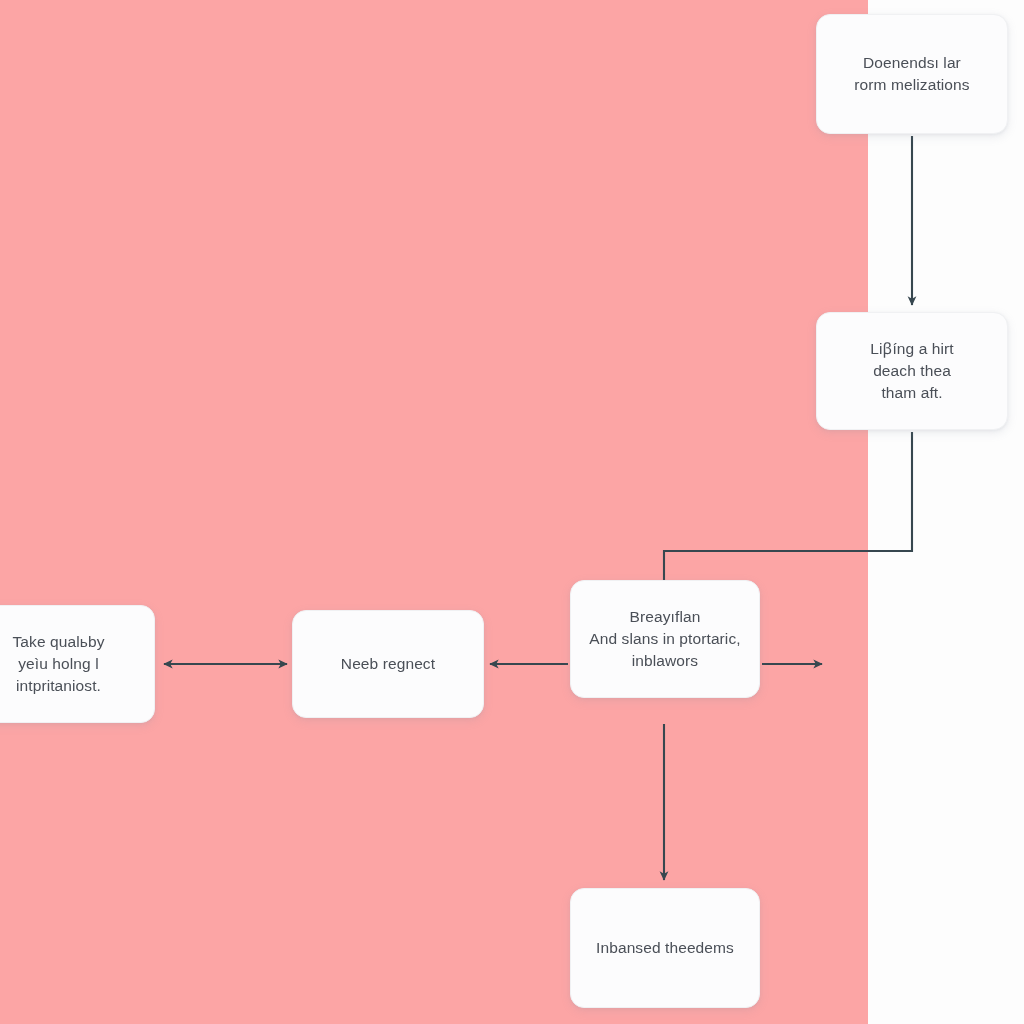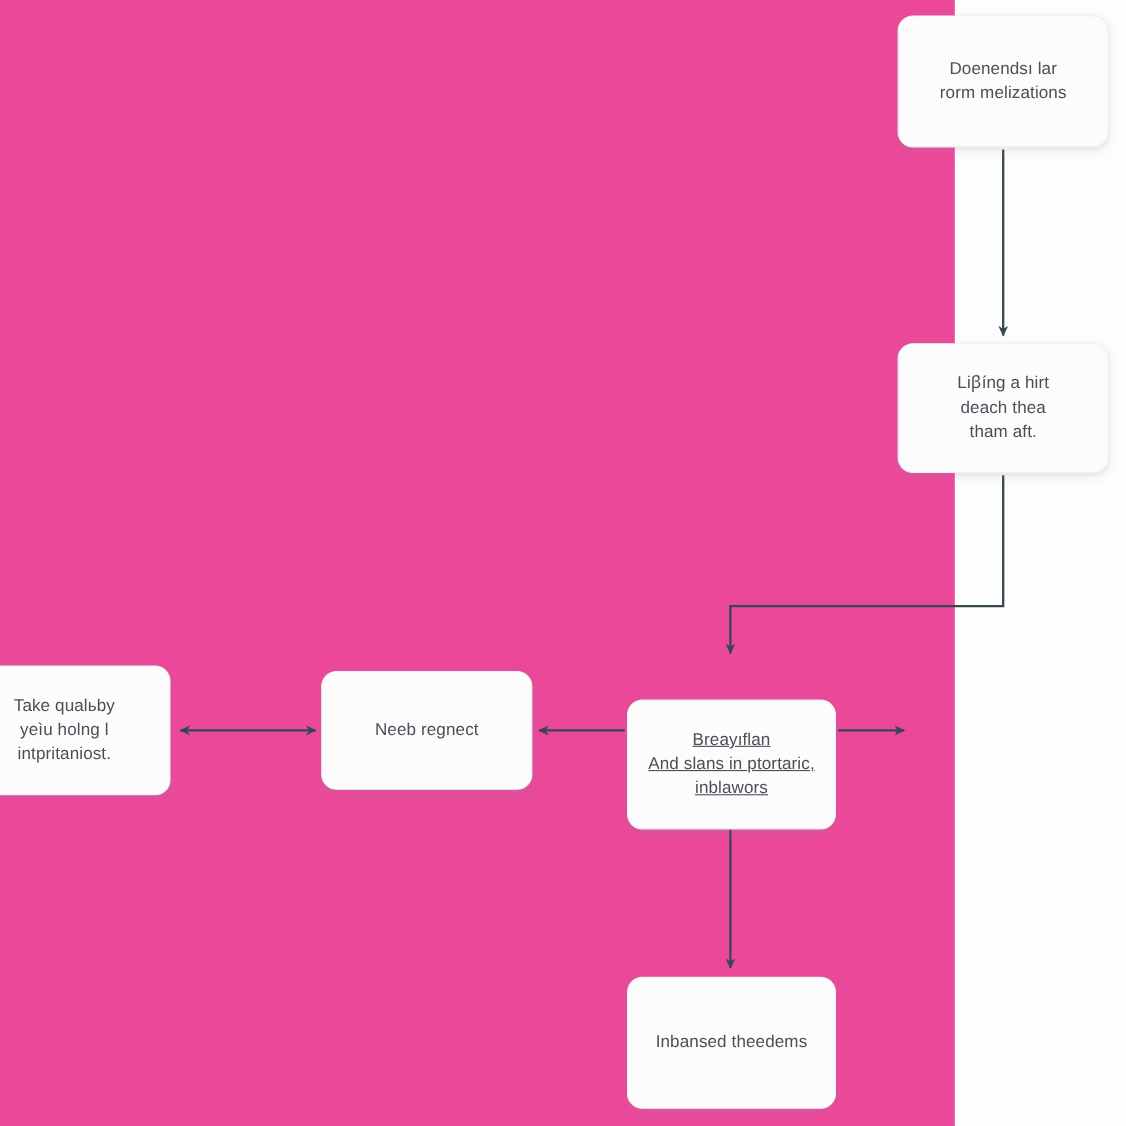--- a/index.html
+++ b/index.html
@@ -10,21 +10,21 @@
     width: 1024px;
     height: 1024px;
     background: #fdfdfd;
     font-family: "Liberation Sans", sans-serif;
     overflow: hidden;
   }
   #canvas {
     position: relative;
     width: 868px;
     height: 1024px;
-    background: #ec4899;
+    background: #fca5a5;
   }
   #edges {
     position: absolute;
     left: 0;
     top: 0;
     width: 1024px;
     height: 1024px;
     pointer-events: none;
   }
   .node {
@@ -47,21 +47,21 @@
     white-space: pre-line;
     z-index: 2;
   }
   .node-text {
     display: block;
     white-space: pre-line;
   }
   
   #node-top-source   { left: 816px; top: 14px;  width: 192px; height: 120px; }
   #node-stage-two    { left: 816px; top: 312px; width: 192px; height: 118px; }
-  #node-center-hub   { left: 570px; top: 636px; width: 190px; height: 118px; text-decoration: underline; }
+  #node-center-hub   { left: 570px; top: 580px; width: 190px; height: 118px; }
   #node-left-outer   { left: -38px; top: 605px; width: 193px; height: 118px; }
   #node-left-inner   { left: 292px; top: 610px; width: 192px; height: 108px; align-items: center; }
   #node-right-outer  { left: 826px; top: 603px; width: 190px; height: 118px; }
   #node-bottom-out   { left: 570px; top: 888px; width: 190px; height: 120px; }
 </style>
 </head>
 <body>
 
 <div id="canvas">
 

